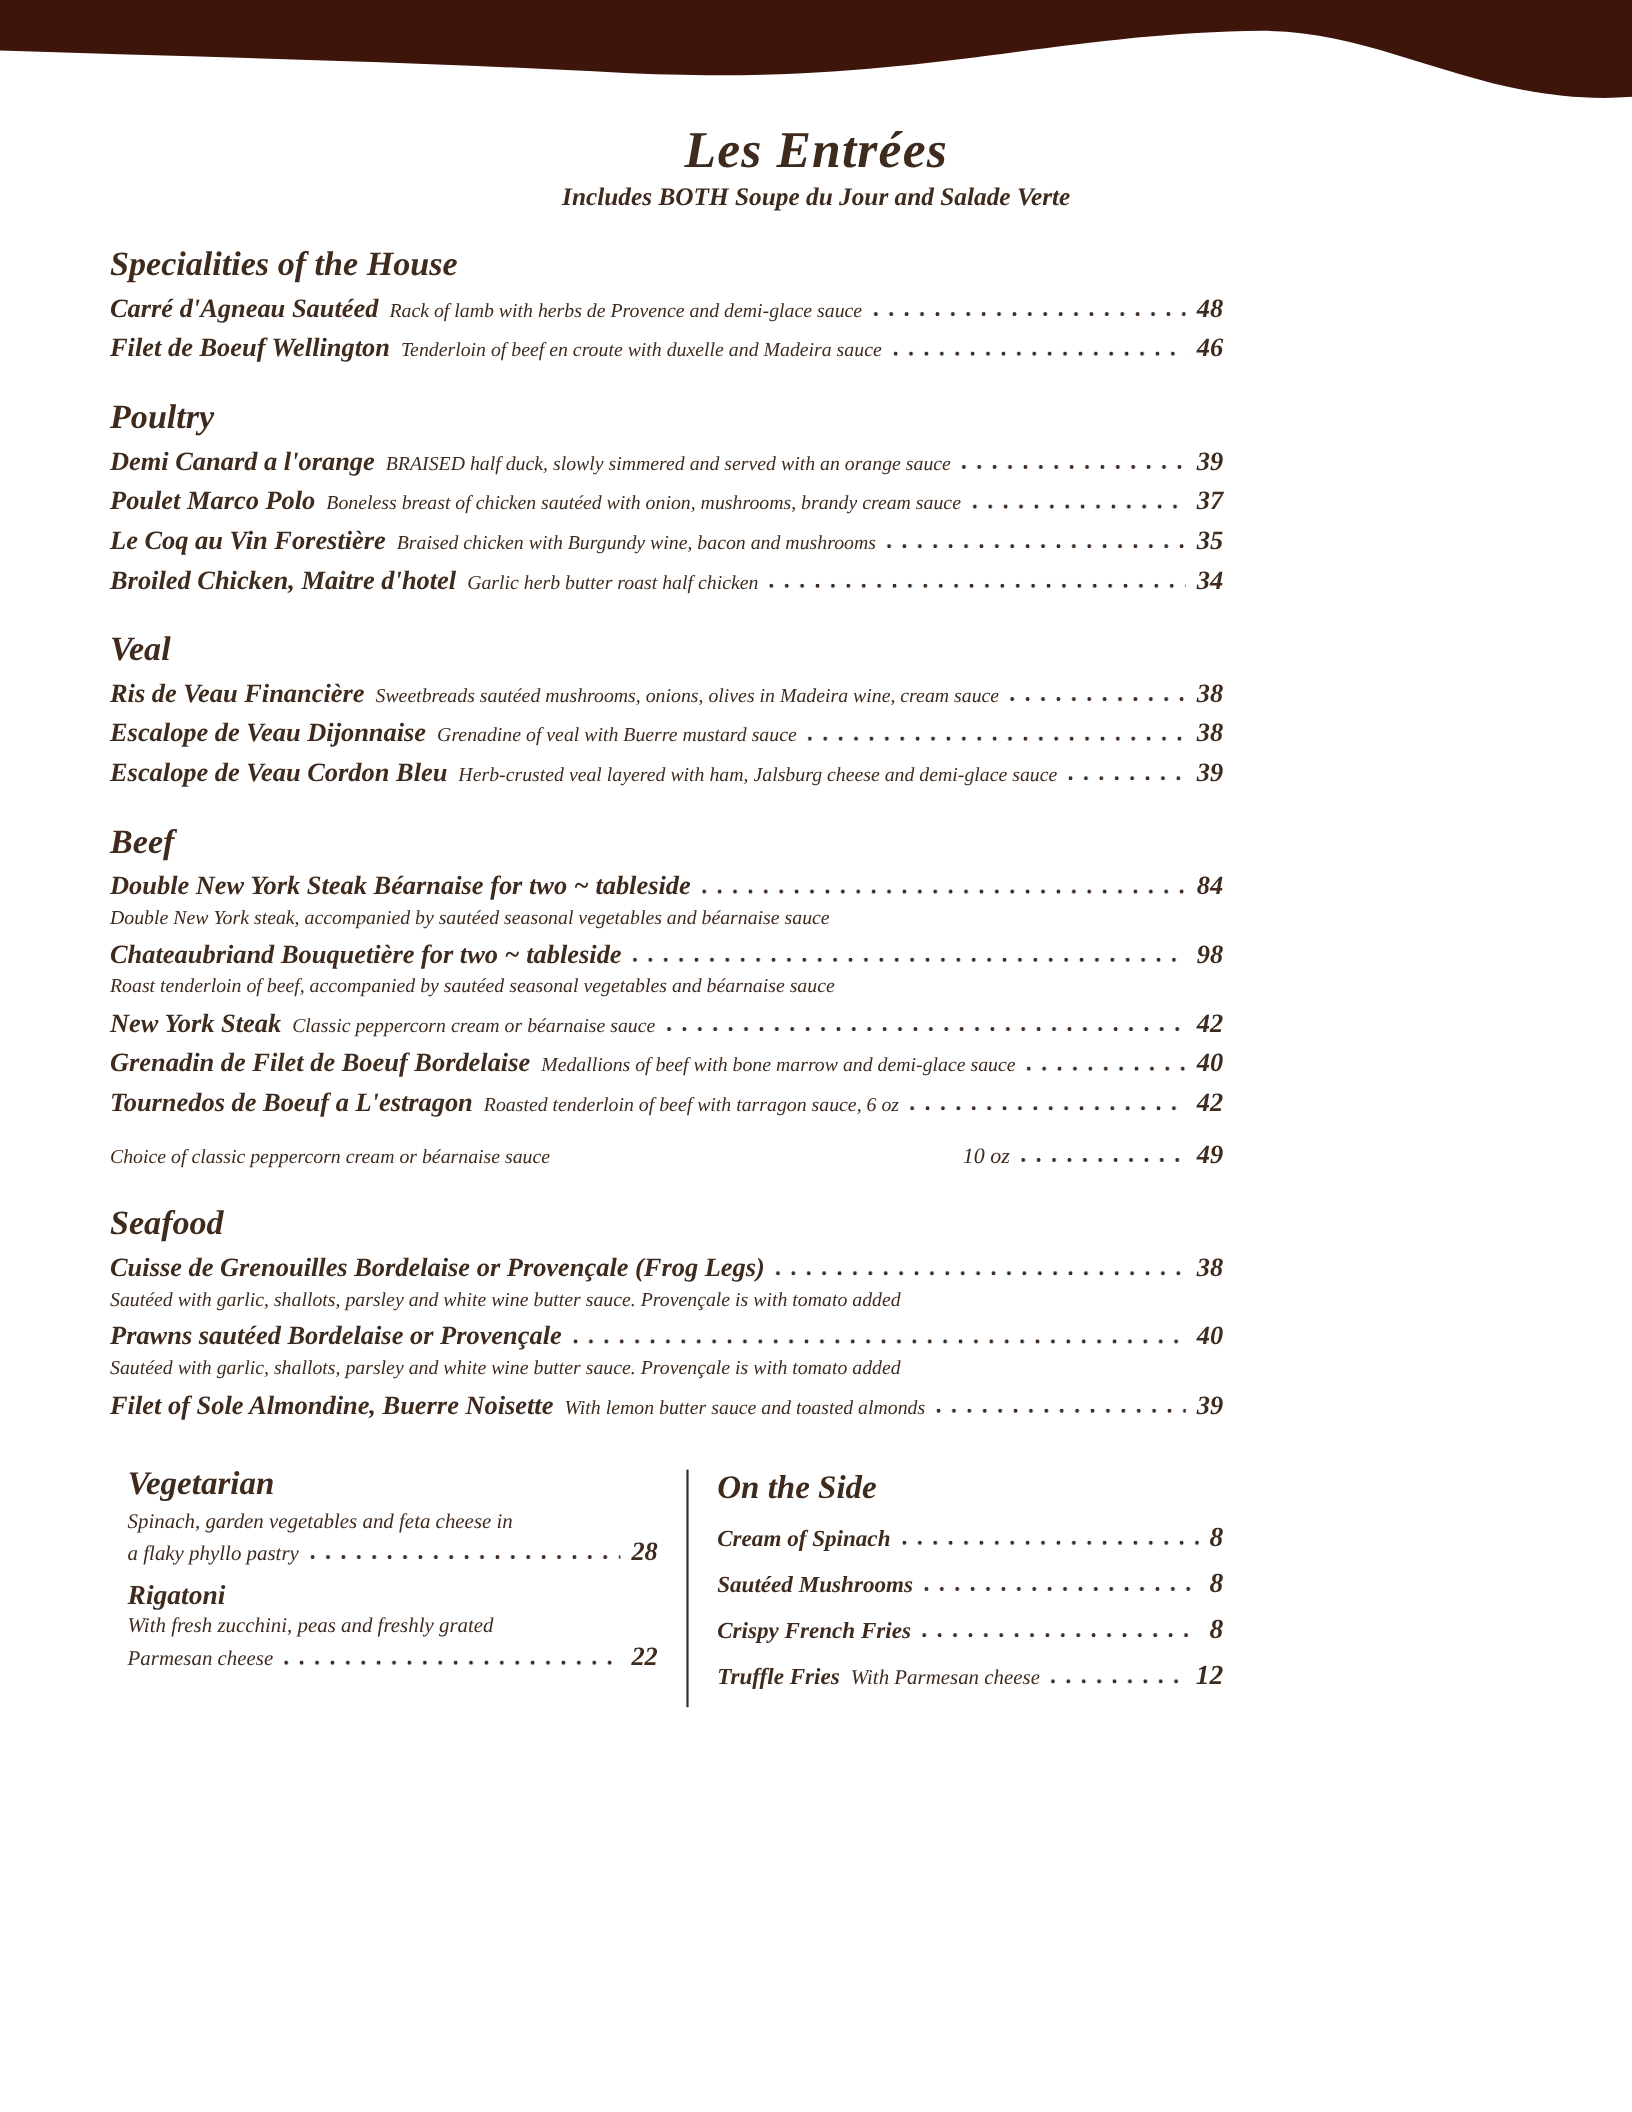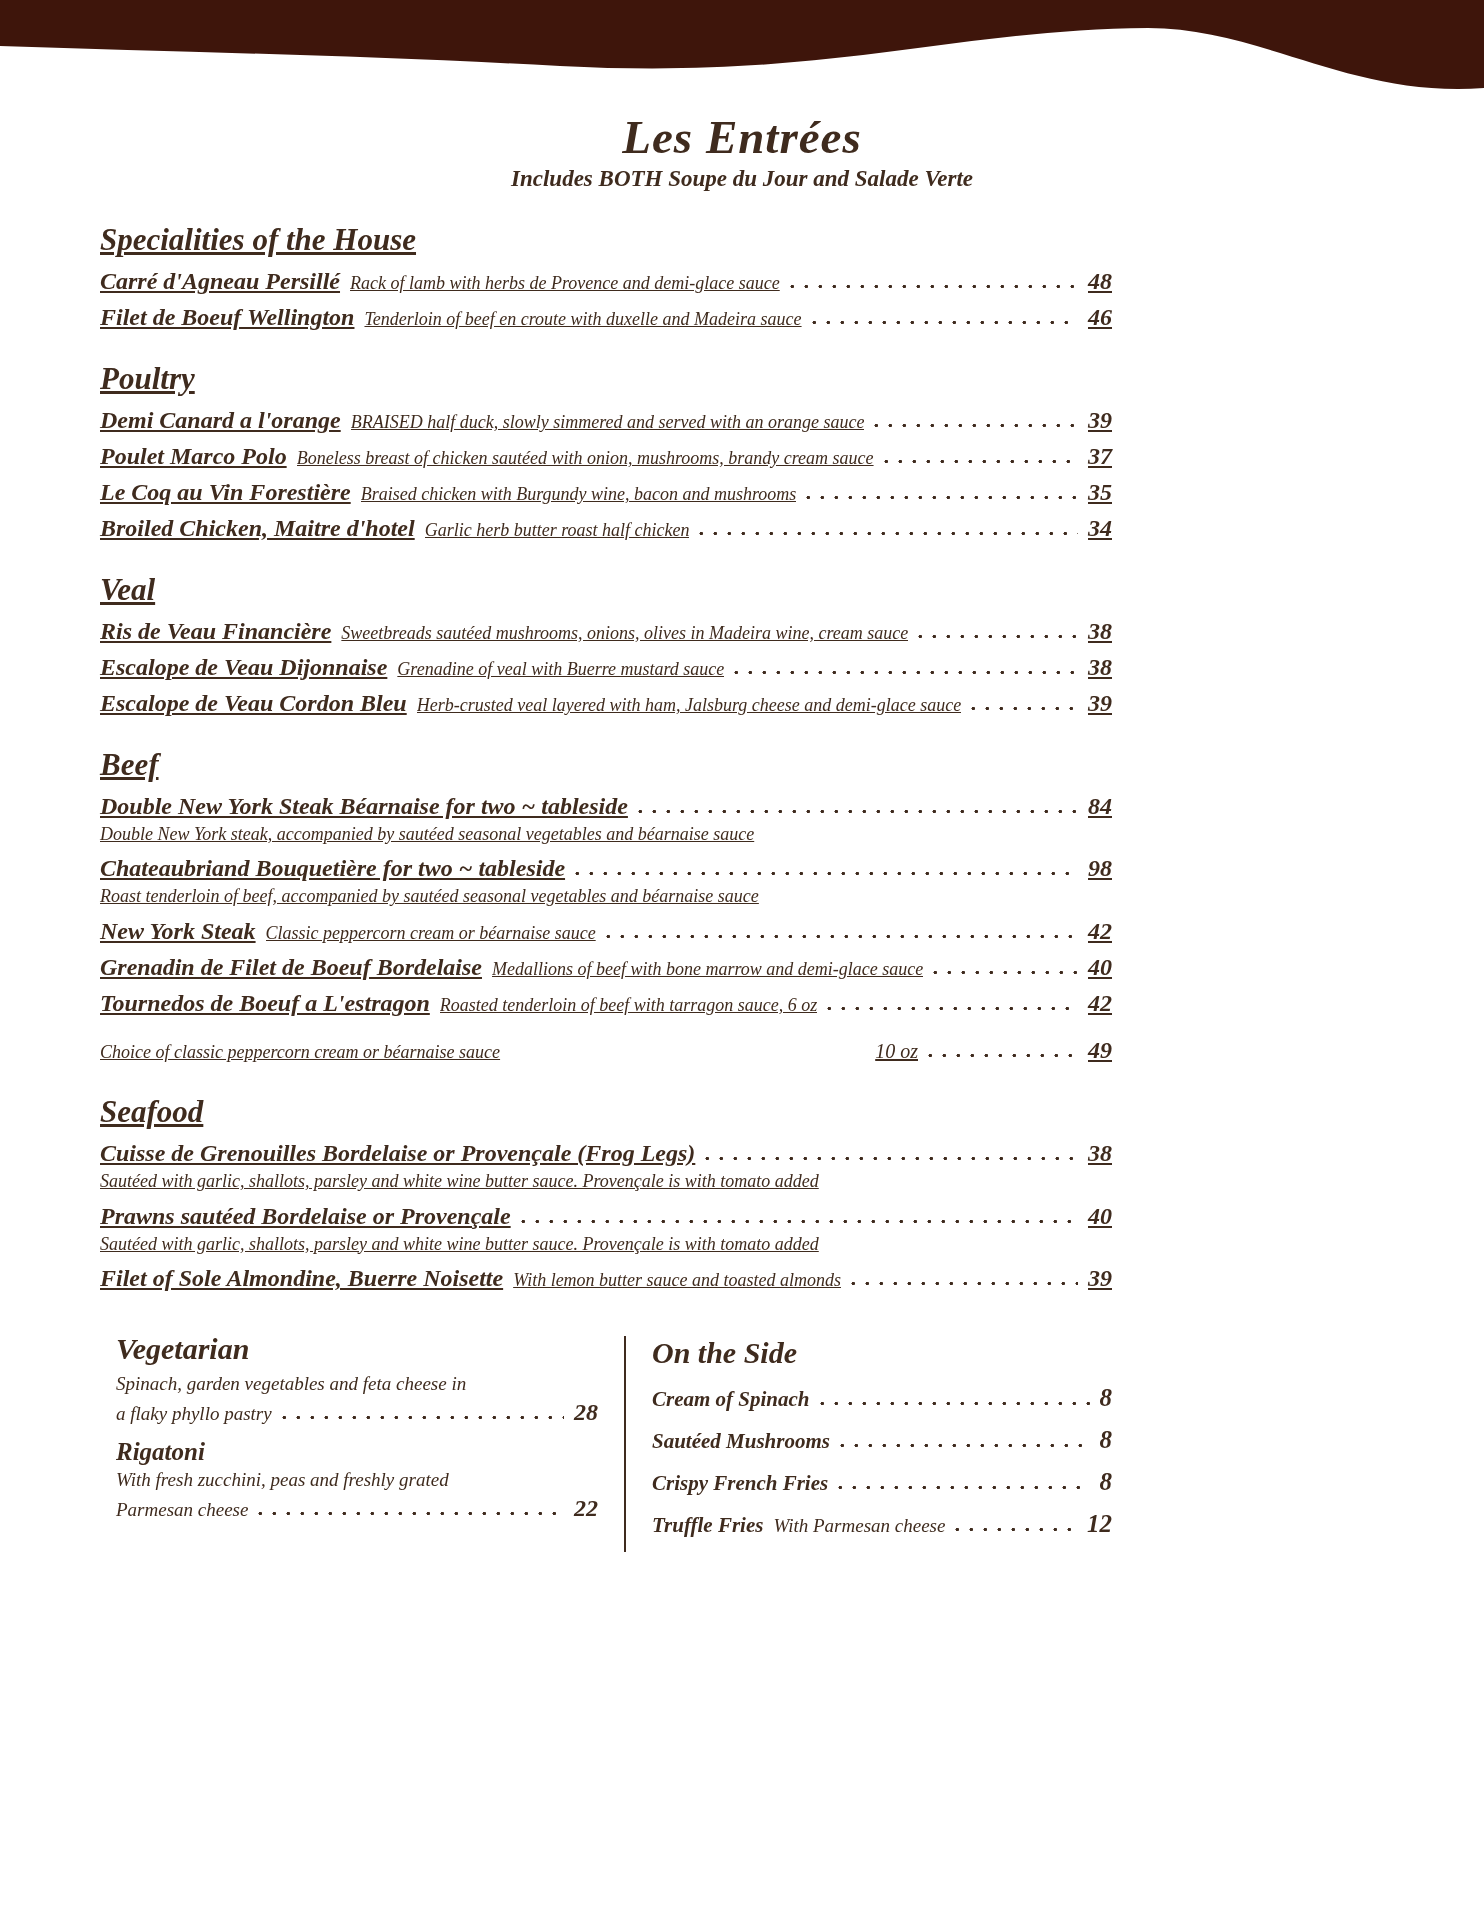--- a/index.html
+++ b/index.html
@@ -12,21 +12,21 @@
     background:#ffffff;
     font-family:"Liberation Serif","DejaVu Serif",serif;
     font-style:italic;
     color:var(--ink);
     overflow:hidden;
   }
   .band-wrap{width:1484px;height:104px;line-height:0;}
   .page-header{text-align:center;margin-top:6px;}
   .title{font-size:47px;font-weight:600;letter-spacing:1px;margin:0;}
   .subtitle{font-size:23px;font-weight:bold;margin:2px 0 0 0;}
-  .content{margin:6px 372px 0 100px;text-decoration:underline;} 
+  .content{margin:6px 372px 0 100px;} 
   h2.section-heading{font-size:31px;font-weight:bold;margin:30px 0 10px 0;}
   .item{margin:9px 0;}
   .line{display:flex;align-items:baseline;white-space:nowrap;}
   .iname{font-weight:bold;font-size:24px;flex:0 0 auto;}
   .idesc{font-size:18px;margin-left:10px;flex:0 1 auto;overflow:hidden;}
   .iprice{font-weight:bold;font-size:24px;flex:0 0 auto;}
   .leader{
     flex:1 1 22px;min-width:22px;margin:0 10px;height:5px;align-self:baseline;
     background-image:radial-gradient(circle at 2.2px 2.5px, var(--ink) 1.55px, transparent 1.95px);
     background-size:14px 5px;background-repeat:repeat-x;background-position:left bottom;
@@ -61,21 +61,21 @@
 <div class="page-header">
   <h1 class="title">Les Entrées</h1>
   <div class="subtitle">Includes BOTH Soupe du Jour and Salade Verte</div>
 </div>
 
 <div class="content">
   <div id="sections">
       <h2 class="section-heading">Specialities of the House</h2>
       <div class="item">
         <div class="line">
-          <span class="iname">Carré d'Agneau Persillé</span>
+          <span class="iname">Carré d'Agneau Sautéed</span>
           <span class="idesc">Rack of lamb with herbs de Provence and demi-glace sauce</span>
           <span class="leader"></span>
           <span class="iprice">48</span>
         </div>
       </div>
       <div class="item">
         <div class="line">
           <span class="iname">Filet de Boeuf Wellington</span>
           <span class="idesc">Tenderloin of beef en croute with duxelle and Madeira sauce</span>
           <span class="leader"></span>

